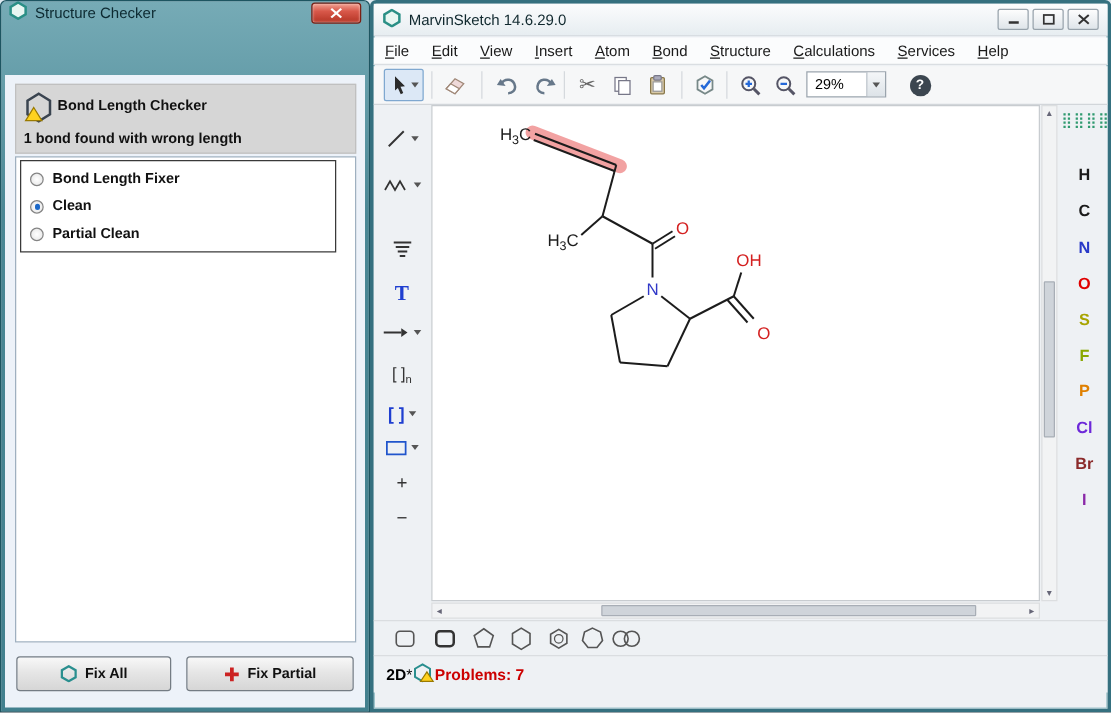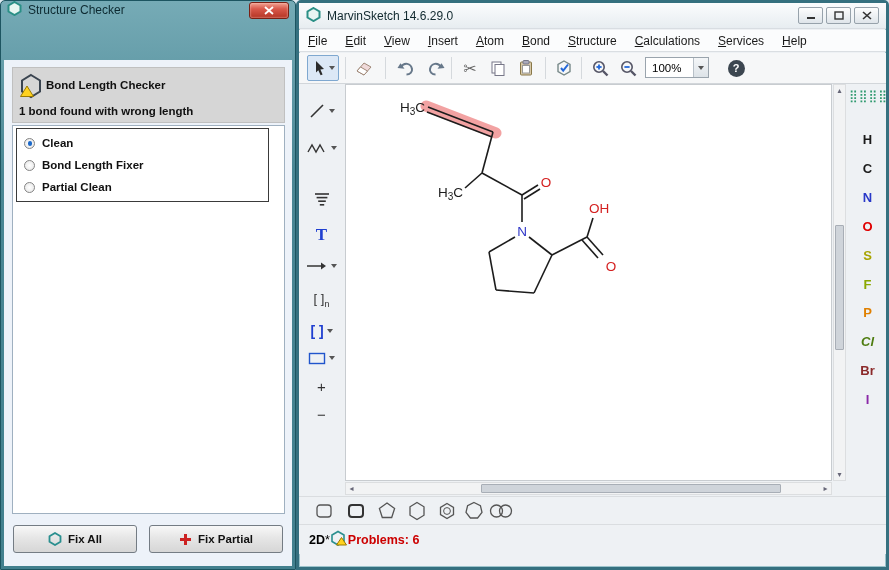--- a/index.html
+++ b/index.html
@@ -211,21 +211,21 @@
           </svg>
       </span>
       <span class="tbtn" style="left:316px;">
         <svg width="19" height="19">
             <circle cx="8" cy="8" r="5.2" fill="none" stroke="#556" stroke-width="1.6"></circle>
             <line x1="12" y1="12" x2="16.5" y2="16.5" stroke="#556" stroke-width="2.4"></line>
             <line x1="5.4" y1="8" x2="10.6" y2="8" stroke="#2468d8" stroke-width="1.8"></line>
           </svg>
       </span>
       <span class="combo" style="left:346px;">
-        <span class="combo-text">100%</span>
+        <span class="combo-text">29%</span>
         <span class="combo-btn">
             <span class="dd"></span>
           </span>
       </span>
       <span class="tbtn" style="left:424px;">
         <span class="help-btn">?</span>
       </span>
     </div>
 
     <div class="mw-body">
@@ -332,21 +332,21 @@
 
       <div class="elem-col">
         <span class="periodic">⣿⣿⣿⣿</span>
         <span class="elem" style="top: 48px; color: rgb(26, 26, 26);">H</span>
         <span class="elem" style="top: 77px; color: rgb(26, 26, 26);">C</span>
         <span class="elem" style="top: 106px; color: rgb(40, 56, 200);">N</span>
         <span class="elem" style="top: 135px; color: rgb(224, 0, 0);">O</span>
         <span class="elem" style="top: 164px; color: rgb(168, 164, 0);">S</span>
         <span class="elem" style="top: 193px; color: rgb(138, 168, 0);">F</span>
         <span class="elem" style="top: 221px; color: rgb(224, 128, 0);">P</span>
-        <span class="elem" style="top: 250px; color: #4d7c0f; font-style: italic;">Cl</span>
+        <span class="elem" style="top: 250px; color: #6d28d9;">Cl</span>
         <span class="elem" style="top: 279px; color: rgb(139, 42, 42);">Br</span>
         <span class="elem" style="top: 308px; color: rgb(138, 40, 168);">I</span>
       </div>
     </div>
 
     <div class="template-bar">
       <span class="ticon" style="left:12px;">
         <svg width="22" height="20">
             <rect x="4" y="4" width="14" height="12" rx="3" fill="none" stroke="#555" stroke-width="1.3"></rect>
           </svg>
@@ -387,21 +387,21 @@
 
     <div class="mw-status">
       <span class="status-mode">2D</span>
       <span>*</span>
       <span>
         <svg width="18" height="16">
             <polygon points="8,1.5 14,5 14,11.5 8,15 2,11.5 2,5" fill="none" stroke="#2a8f8f" stroke-width="1.6"></polygon>
             <polygon points="11.5,7.5 16.5,15 6.5,15" fill="#ffd21f" stroke="#9a7a00" stroke-width="1"></polygon>
           </svg>
       </span>
-      <span class="status-problems" style="color: rgb(204, 0, 0);">Problems: 6</span>
+      <span class="status-problems" style="color: rgb(204, 0, 0);">Problems: 7</span>
     </div>
   </div>
 
   <div class="dlg">
     <div class="dlg-titlebar">
       <span>
         <svg width="15" height="15">
             <polygon points="7.5,1 13.5,4.5 13.5,10.5 7.5,14 1.5,10.5 1.5,4.5" fill="#e8f6f2" stroke="#2a8f86" stroke-width="2"></polygon>
           </svg>
       </span>
@@ -422,30 +422,30 @@
               <polygon points="12,2 21,7.5 21,18.5 12,24 3,18.5 3,7.5" fill="none" stroke="#3a4450" stroke-width="2"></polygon>
               <polygon points="8,13 14.5,23.5 1.5,23.5" fill="#ffd21f" stroke="#9a7a00" stroke-width="1"></polygon>
             </svg>
         </span>
         <span class="chk-name">Bond Length Checker</span>
         <span class="chk-result">1 bond found with wrong length</span>
       </div>
 
       <div class="results">
         <div class="options">
+          <label class="radio-row">
+            <span class="radio"></span>
+            <span>Bond Length Fixer</span>
+          </label>
           <label class="radio-row">
             <span class="radio sel"></span>
             <span>Clean</span>
           </label>
           <label class="radio-row">
             <span class="radio"></span>
-            <span>Bond Length Fixer</span>
-          </label>
-          <label class="radio-row">
-            <span class="radio"></span>
             <span>Partial Clean</span>
           </label>
         </div>
       </div>
 
       <div class="dlg-btns">
         <button class="btn btn-fixall">
           <svg width="14" height="14">
               <polygon points="7,1 12.5,4.2 12.5,9.8 7,13 1.5,9.8 1.5,4.2" fill="none" stroke="#2a8f8f" stroke-width="1.8"></polygon>
             </svg>

